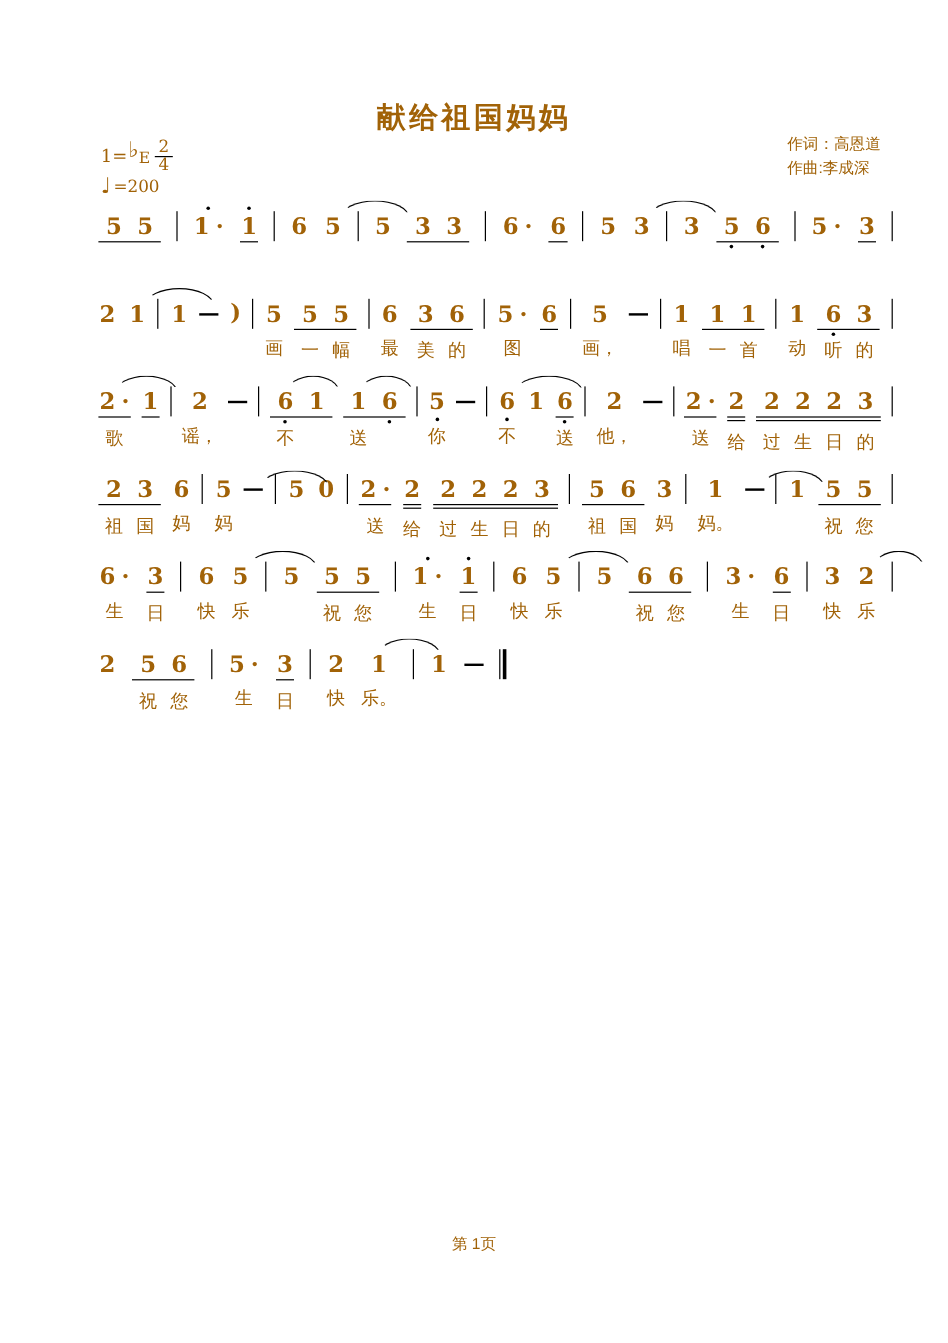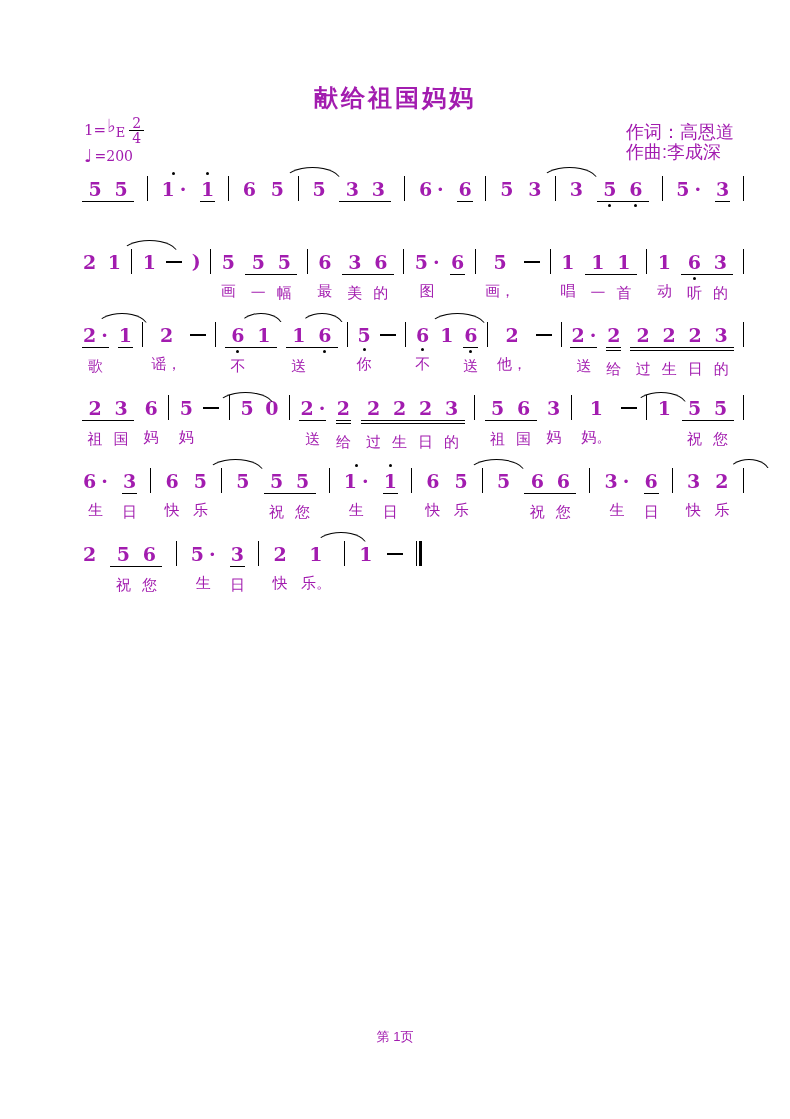--- a/index.html
+++ b/index.html
@@ -1,32 +1,32 @@
 <!DOCTYPE html>
 <html><head>
 <meta charset="utf-8">
 <style>
   html,body{margin:0;padding:0;background:#fff;}
-  .page{position:relative;width:790px;height:1119px;background:#fff;color:#a21caf;
+  .page{position:relative;width:790px;height:1119px;background:#fff;color:#a16207;
         font-family:"Liberation Sans",sans-serif;overflow:hidden;}
 
   .title{position:absolute;top:82px;left:0;width:100%;text-align:center;
          font-size:24px;font-weight:bold;letter-spacing:3px;}
 
   .keyblock{position:absolute;left:84px;top:116px;font-family:"DejaVu Serif",serif;}
   .keyline{display:flex;align-items:center;height:28px;font-size:15px;}
   .kflat{font-family:"DejaVu Sans",sans-serif;font-size:18px;position:relative;top:-5px;margin-left:1px;}
   .kletter{font-size:13px;position:relative;top:2px;}
   .meter{display:inline-flex;flex-direction:column;align-items:center;margin-left:4px;
          font-size:14px;line-height:14px;}
   .meter .mt{border-bottom:1px solid #000;padding:0 3px;}
   .tempoline{display:flex;align-items:center;margin-top:1px;font-size:14px;}
   .tnote{font-family:"DejaVu Sans",sans-serif;font-size:18px;margin-right:2px;}
 
-  .credits{position:absolute;right:56px;top:122px;font-size:18px;line-height:20px;}
+  .credits{position:absolute;right:56px;top:110px;font-size:13px;line-height:20px;}
 
   #music{position:absolute;left:82px;top:170px;width:662px;}
   .mline{display:flex;justify-content:space-between;align-items:flex-start;
          margin-bottom:11px;height:62px;}
   .mline:last-child{width:340px;}
 
   .tok{display:flex;flex-direction:column;align-items:center;}
   .rel{position:relative;}
   .hd,.ld{height:7px;display:flex;align-items:center;justify-content:center;width:100%;}
   .odot{width:3px;height:3px;border-radius:50%;background:#000;}

